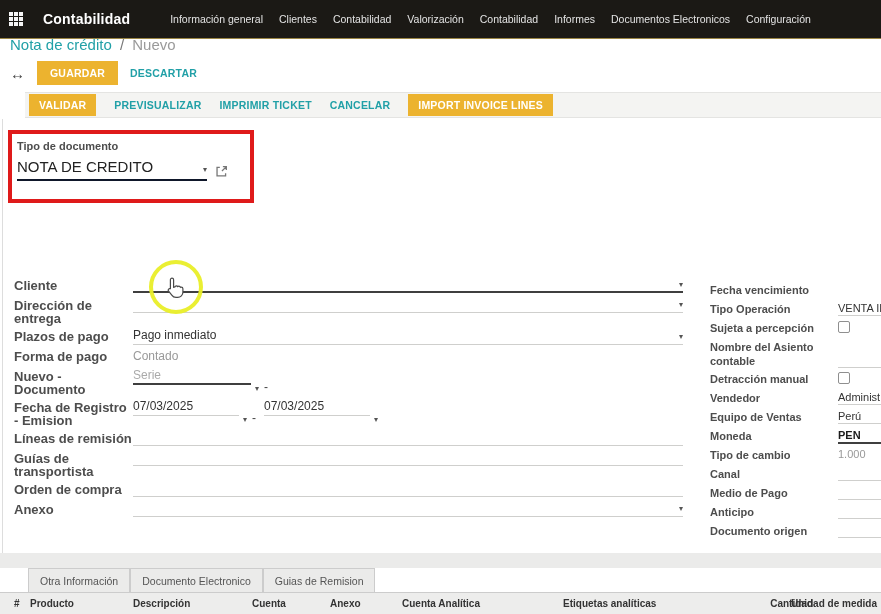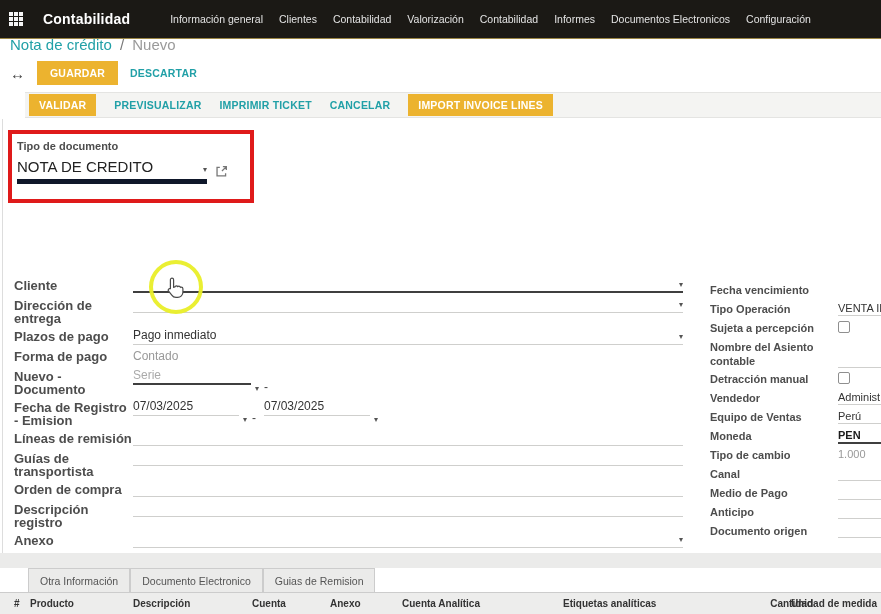--- a/index.html
+++ b/index.html
@@ -36,21 +36,21 @@
                display:flex; align-items:center; padding-left:4px; gap:18px;margin-left:25px; }
   .statusbar .btn-primary { padding:5px 10px; }
 
   
   .sheet-border { position:absolute; left:2px; top:119px; height:495px; width:1px; background:#ddd; }
 
   .redbox { position:absolute; left:8px; top:130px; width:246px; height:73px;
             border:4px solid #df1a1a; }
   .doctype-label { position:absolute; left:17px; top:140px; font-size:11px; font-weight:bold; color:#4d4d4d; }
   .doctype-field { position:absolute; left:17px; top:158px; width:190px; display:flex; align-items:flex-end;
-                   border-bottom:5px solid #0f172a; padding-bottom:4px; cursor:pointer; }
+                   border-bottom:2px solid #0f172a; padding-bottom:4px; cursor:pointer; }
   .doctype-value { font-size:15px; color:#222; flex:1; }
   .caret { font-size:8px; color:#555; line-height:10px; }
   .ext-icon { position:absolute; left:215px; top:164px; width:13px; height:13px; cursor:pointer; }
   .ext-icon svg { width:13px; height:13px; stroke:#777; fill:none; stroke-width:1.4; }
 
   
   .lcol { position:absolute; left:14px; top:277px; width:669px; }
   .frow { display:flex; align-items:flex-start; min-height:17px; margin-bottom:3px; }
   .flabel { width:119px; flex:none; font-size:13px; font-weight:bold; color:#4d4d4d; line-height:13px; padding-top:2px; }
   .fline { flex:1; display:flex; align-items:flex-end; border-bottom:1px solid #cfcfcd;
@@ -216,26 +216,20 @@
         <span></span>
       </div>
     </div>
     <div class="frow">
       <label class="flabel">Orden de compra</label>
       <div class="fline">
         <span></span>
       </div>
     </div>
     <div class="frow">
-      <label class="flabel">Descripción registro</label>
-      <div class="fline">
-        <span></span>
-      </div>
-    </div>
-    <div class="frow">
       <label class="flabel">Anexo</label>
       <div class="fline">
         <span></span>
         <span class="caret">▾</span>
       </div>
     </div>
   </div>
 
   <div class="rcol">
     <div class="rrow">

